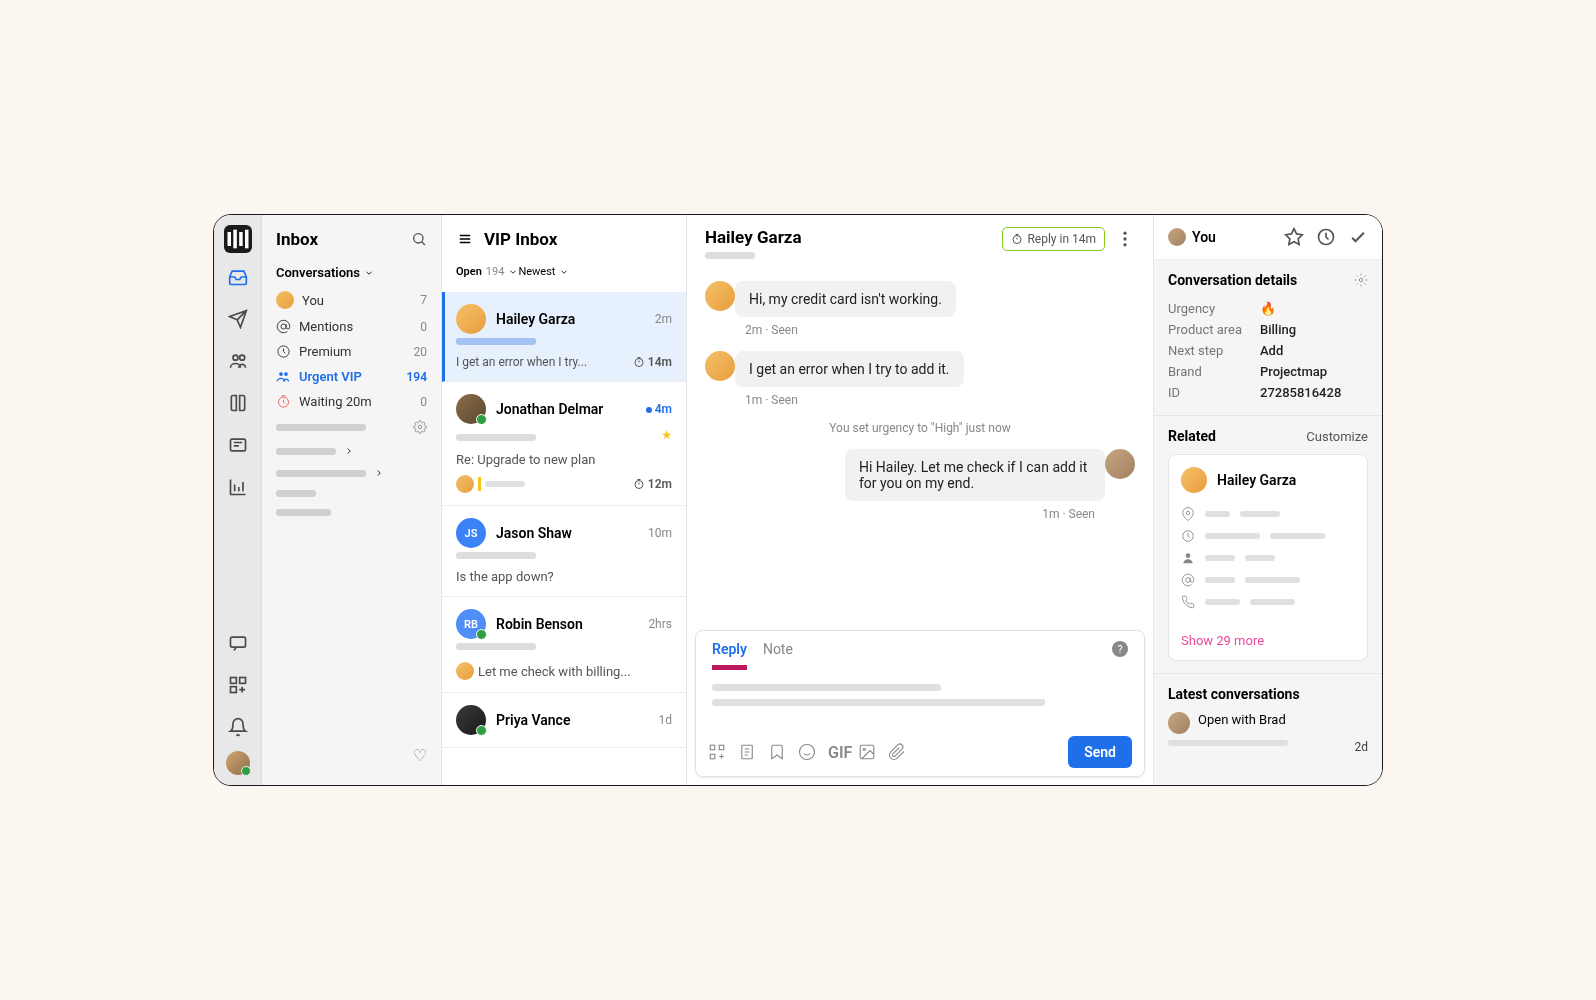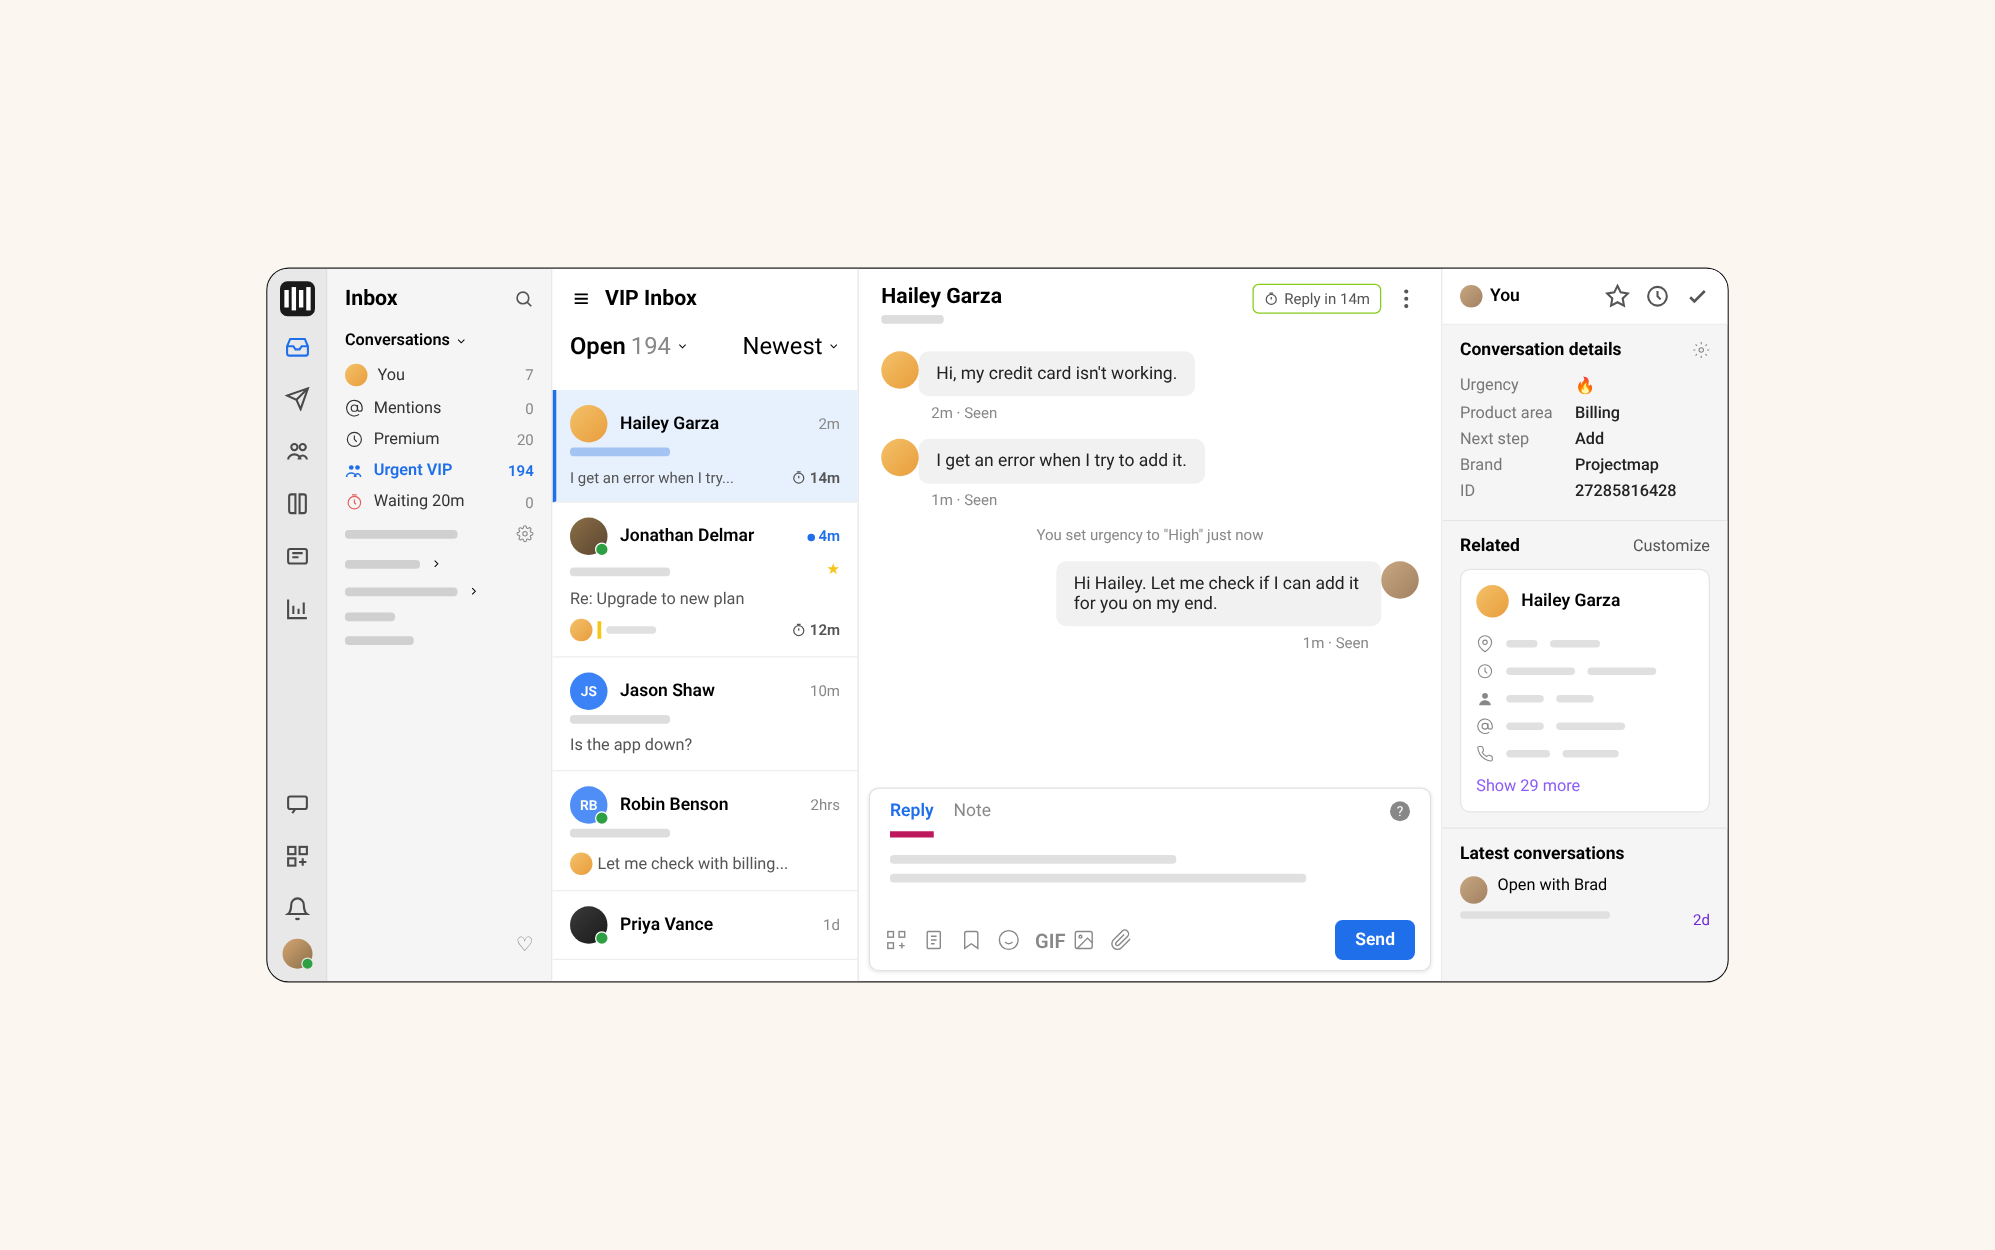--- a/index.html
+++ b/index.html
@@ -25,21 +25,21 @@
 .conv-count{font-size:12px;color:#888}
 .conv-item.active .conv-count{color:#1f6feb}
 .sb-row{display:flex;align-items:center;padding:6px 14px;gap:8px}
 .sb-row .ph{height:7px;background:#d0d0d0;border-radius:3px}
 .gear-sm{width:14px;height:14px;color:#888;cursor:pointer}
 .heart{padding:6px 14px;text-align:right;color:#888;margin-top:auto}
 .list{width:245px;border-right:1px solid #e5e5e5;display:flex;flex-direction:column;background:#fff}
 .list-header{padding:14px 14px 8px;display:flex;align-items:center;gap:10px}
 .hamburger{width:18px;height:14px;cursor:pointer}
 .list-title{font-size:17px;font-weight:700}
-.list-filters{display:flex;justify-content:space-between;padding:8px 14px 24px;font-size:19px}
+.list-filters{display:flex;padding:8px 14px 14px;font-size:11px}
 .filter{display:flex;align-items:center;gap:4px;cursor:pointer}
 .filter-count{color:#888}
 .list-body{flex:1;overflow-y:auto}
 .card{padding:12px 14px;border-bottom:1px solid #eee;cursor:pointer;position:relative}
 .card.selected{background:#e7f0fd;border-left:3px solid #1f6feb;padding-left:11px}
 .card-top{display:flex;align-items:center;gap:10px}
 .avatar{width:30px;height:30px;border-radius:50%;flex-shrink:0;display:flex;align-items:center;justify-content:center;color:#fff;font-size:11px;font-weight:600;position:relative}
 .avatar.hailey{background:linear-gradient(135deg,#f4c168,#e89d3d)}
 .avatar.jonathan{background:linear-gradient(135deg,#8b6f47,#5a4530)}
 .avatar.js{background:#3b82f6}
@@ -88,25 +88,25 @@
 .det-section{padding:12px 14px;border-bottom:1px solid #e5e5e5}
 .det-title{font-size:14px;font-weight:700;display:flex;justify-content:space-between;align-items:center;margin-bottom:10px}
 .det-row{display:flex;font-size:13px;padding:3px 0;gap:8px}
 .det-label{color:#777;min-width:84px}
 .det-val{color:#222;font-weight:500}
 .related-card{background:#fff;border:1px solid #e5e5e5;border-radius:8px;padding:12px;margin-top:6px}
 .related-name{font-weight:600;font-size:14px;display:flex;align-items:center;gap:10px;margin-bottom:10px}
 .info-row{display:flex;align-items:center;gap:10px;padding:4px 0;color:#888}
 .info-row svg{width:14px;height:14px;flex-shrink:0}
 .info-ph{height:6px;background:#e0e0e0;border-radius:3px}
-.show-more{color:#8b5cf6;font-size:13px;margin-top:8px;cursor:pointer}
+.show-more{color:#ec4899;font-size:13px;margin-top:20px;cursor:pointer}
 .latest{padding:12px 14px}
 .latest-title{font-size:14px;font-weight:700;margin-bottom:10px}
 .latest-row{display:flex;gap:8px;font-size:13px}
-.latest-time{margin-left:auto;color:#6d28d9;font-size:12px}
+.latest-time{margin-left:auto;color:#404040;font-size:12px}
 .gif-text{font-size:16px;font-weight:600}
 </style>
 </head>
 <body>
 
 <div class="app">
 
 <div class="rail">
   <div class="rail-logo">
         <svg viewBox="0 0 24 24" fill="currentColor">

